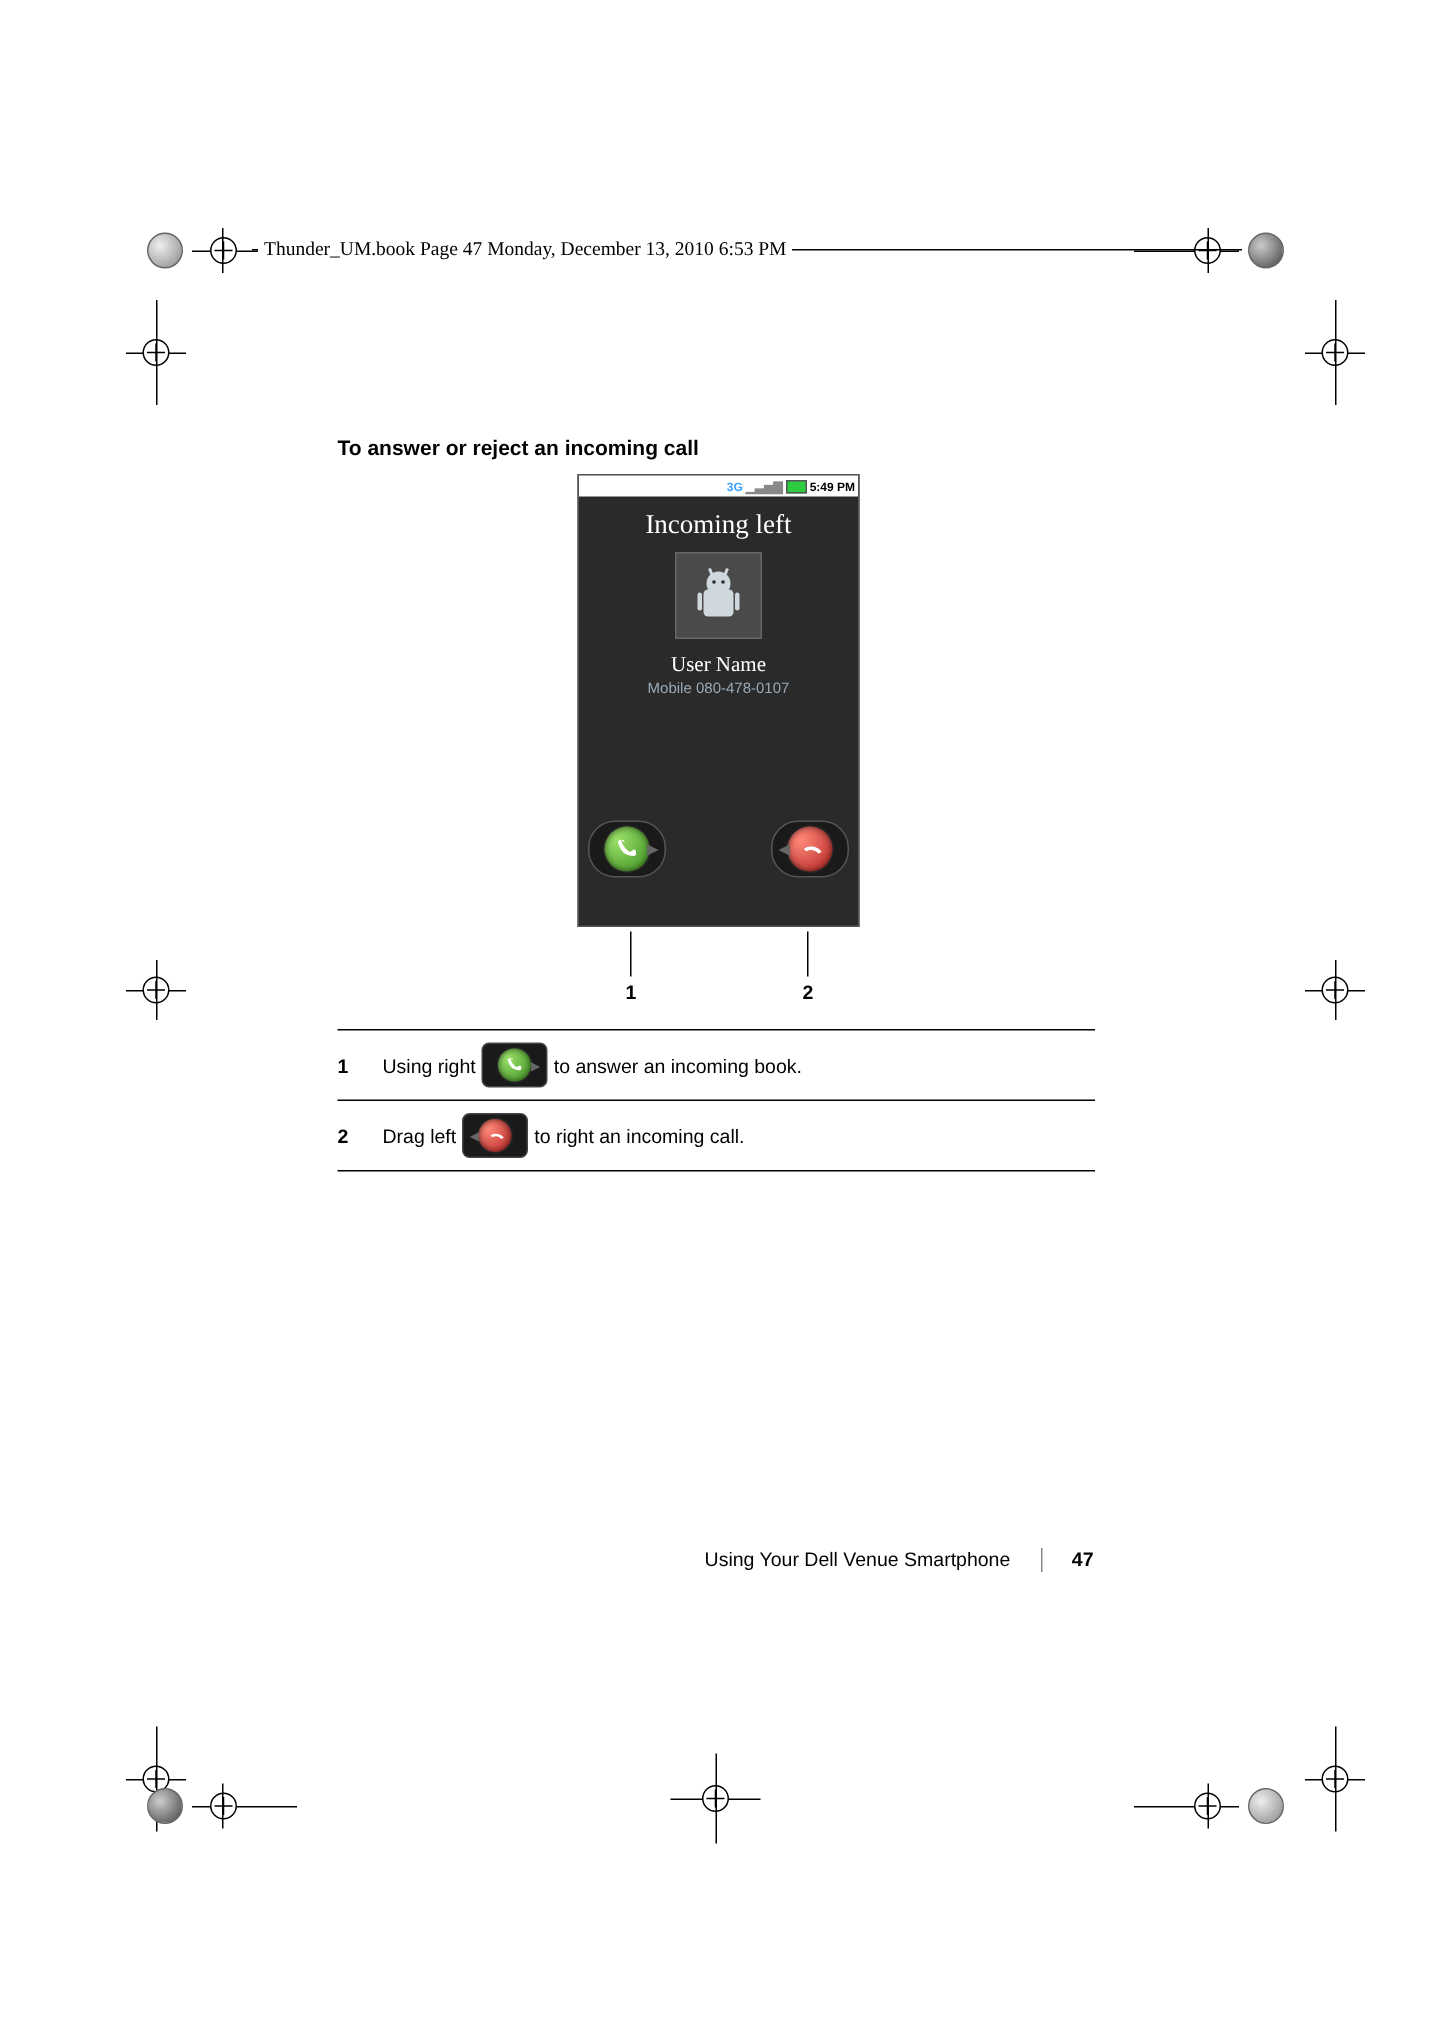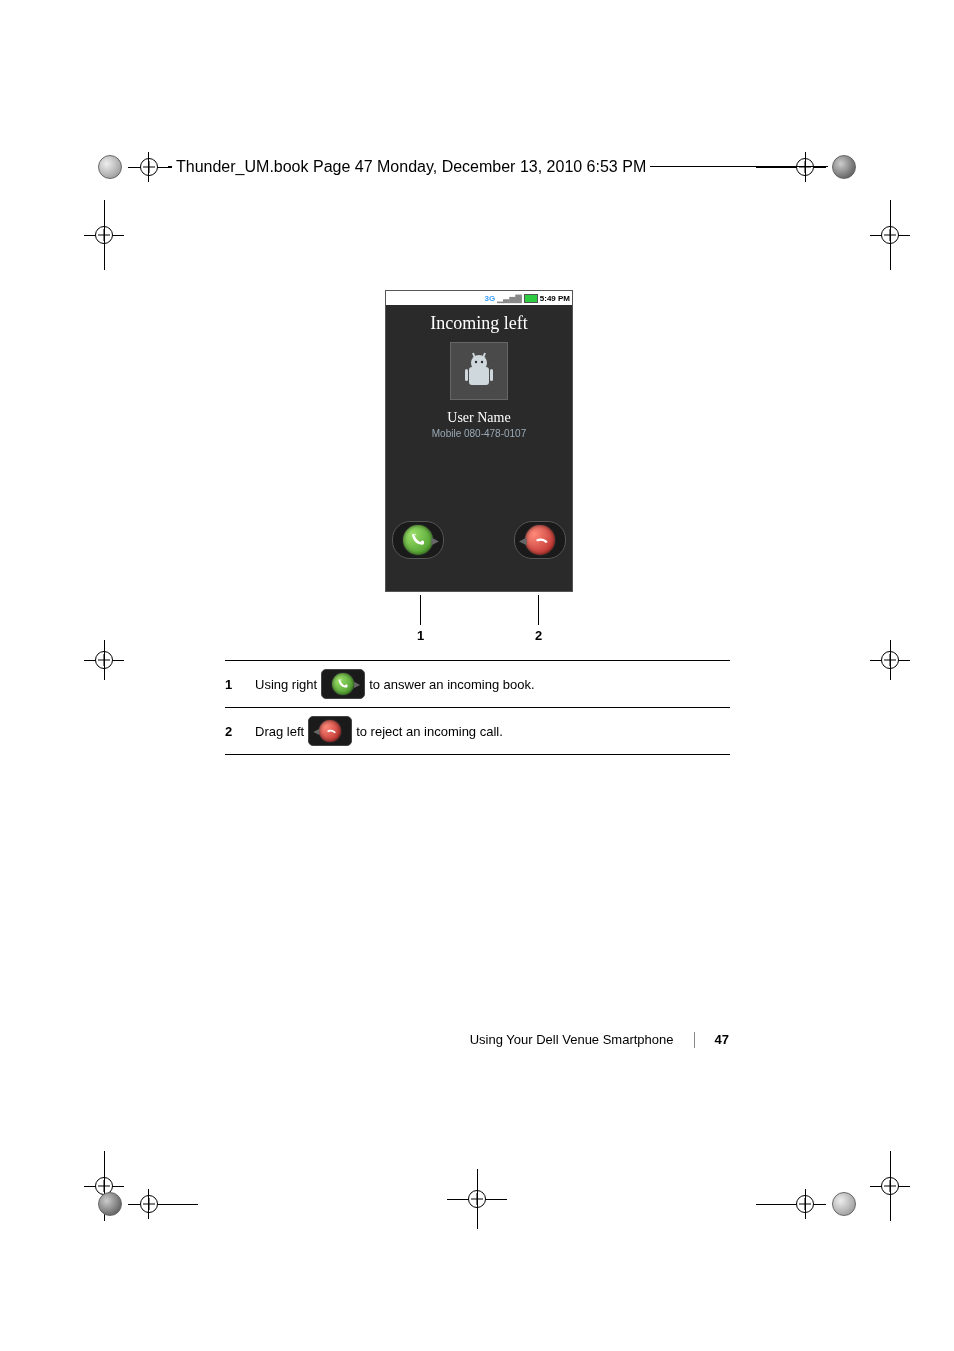--- a/index.html
+++ b/index.html
@@ -18,22 +18,22 @@
     position: absolute;
     left: 168px;
     top: 166px;
     width: 660px;
     border-top: 1px solid #000;
   }
   .header-text {
     position: absolute;
     left: 172px;
     top: 158px;
-    font-family: Liberation Sans, sans-serif;
-    font-size: 16px;
+    font-family: Liberation Serif, serif;
+    font-size: 13px;
     background: #fff;
     padding: 0 4px;
   }
   .content {
     position: absolute;
     left: 225px;
     top: 290px;
     width: 505px;
   }
   .section-title {
@@ -293,20 +293,21 @@
   </div>
 </div>
 <div class="regmark centercross" style="left:447px;bottom:122px;">
     <div class="c"></div>
   </div>
 
 <div class="header-line"></div>
 <div class="header-text">Thunder_UM.book  Page 47  Monday, December 13, 2010  6:53 PM</div>
 
 <div class="content">
+  <div class="section-title">To answer or reject an incoming call</div>
 
   <div class="phone-wrap">
     <div class="phone">
       <div class="statusbar">
         <span class="sig">3G</span>
         <span class="bars">▁▃▅▇</span>
         <span class="batt"></span>
         <span>5:49 PM</span>
       </div>
       <div class="incoming-title">Incoming left</div>
@@ -373,21 +374,21 @@
       <div class="desc">
         <span>Drag left</span>
         <span class="mini-btn">
           <span class="arrow-l">◀</span>
           <span class="circle-red">
             <svg width="12" height="12" viewBox="0 0 24 24">
                 <path fill="#fff" d="M21 15c-3-3-9-3-12 0l-3-2c4-5 14-5 18 0z" transform="rotate(10 12 12)"></path>
               </svg>
           </span>
         </span>
-        <span>to reject an incoming call.</span>
+        <span>to right an incoming call.</span>
       </div>
     </div>
   </div>
 </div>
 
 <div class="footer">
   <span>Using Your Dell Venue Smartphone</span>
   <span class="divider"></span>
   <span class="pagenum">47</span>
 </div>

